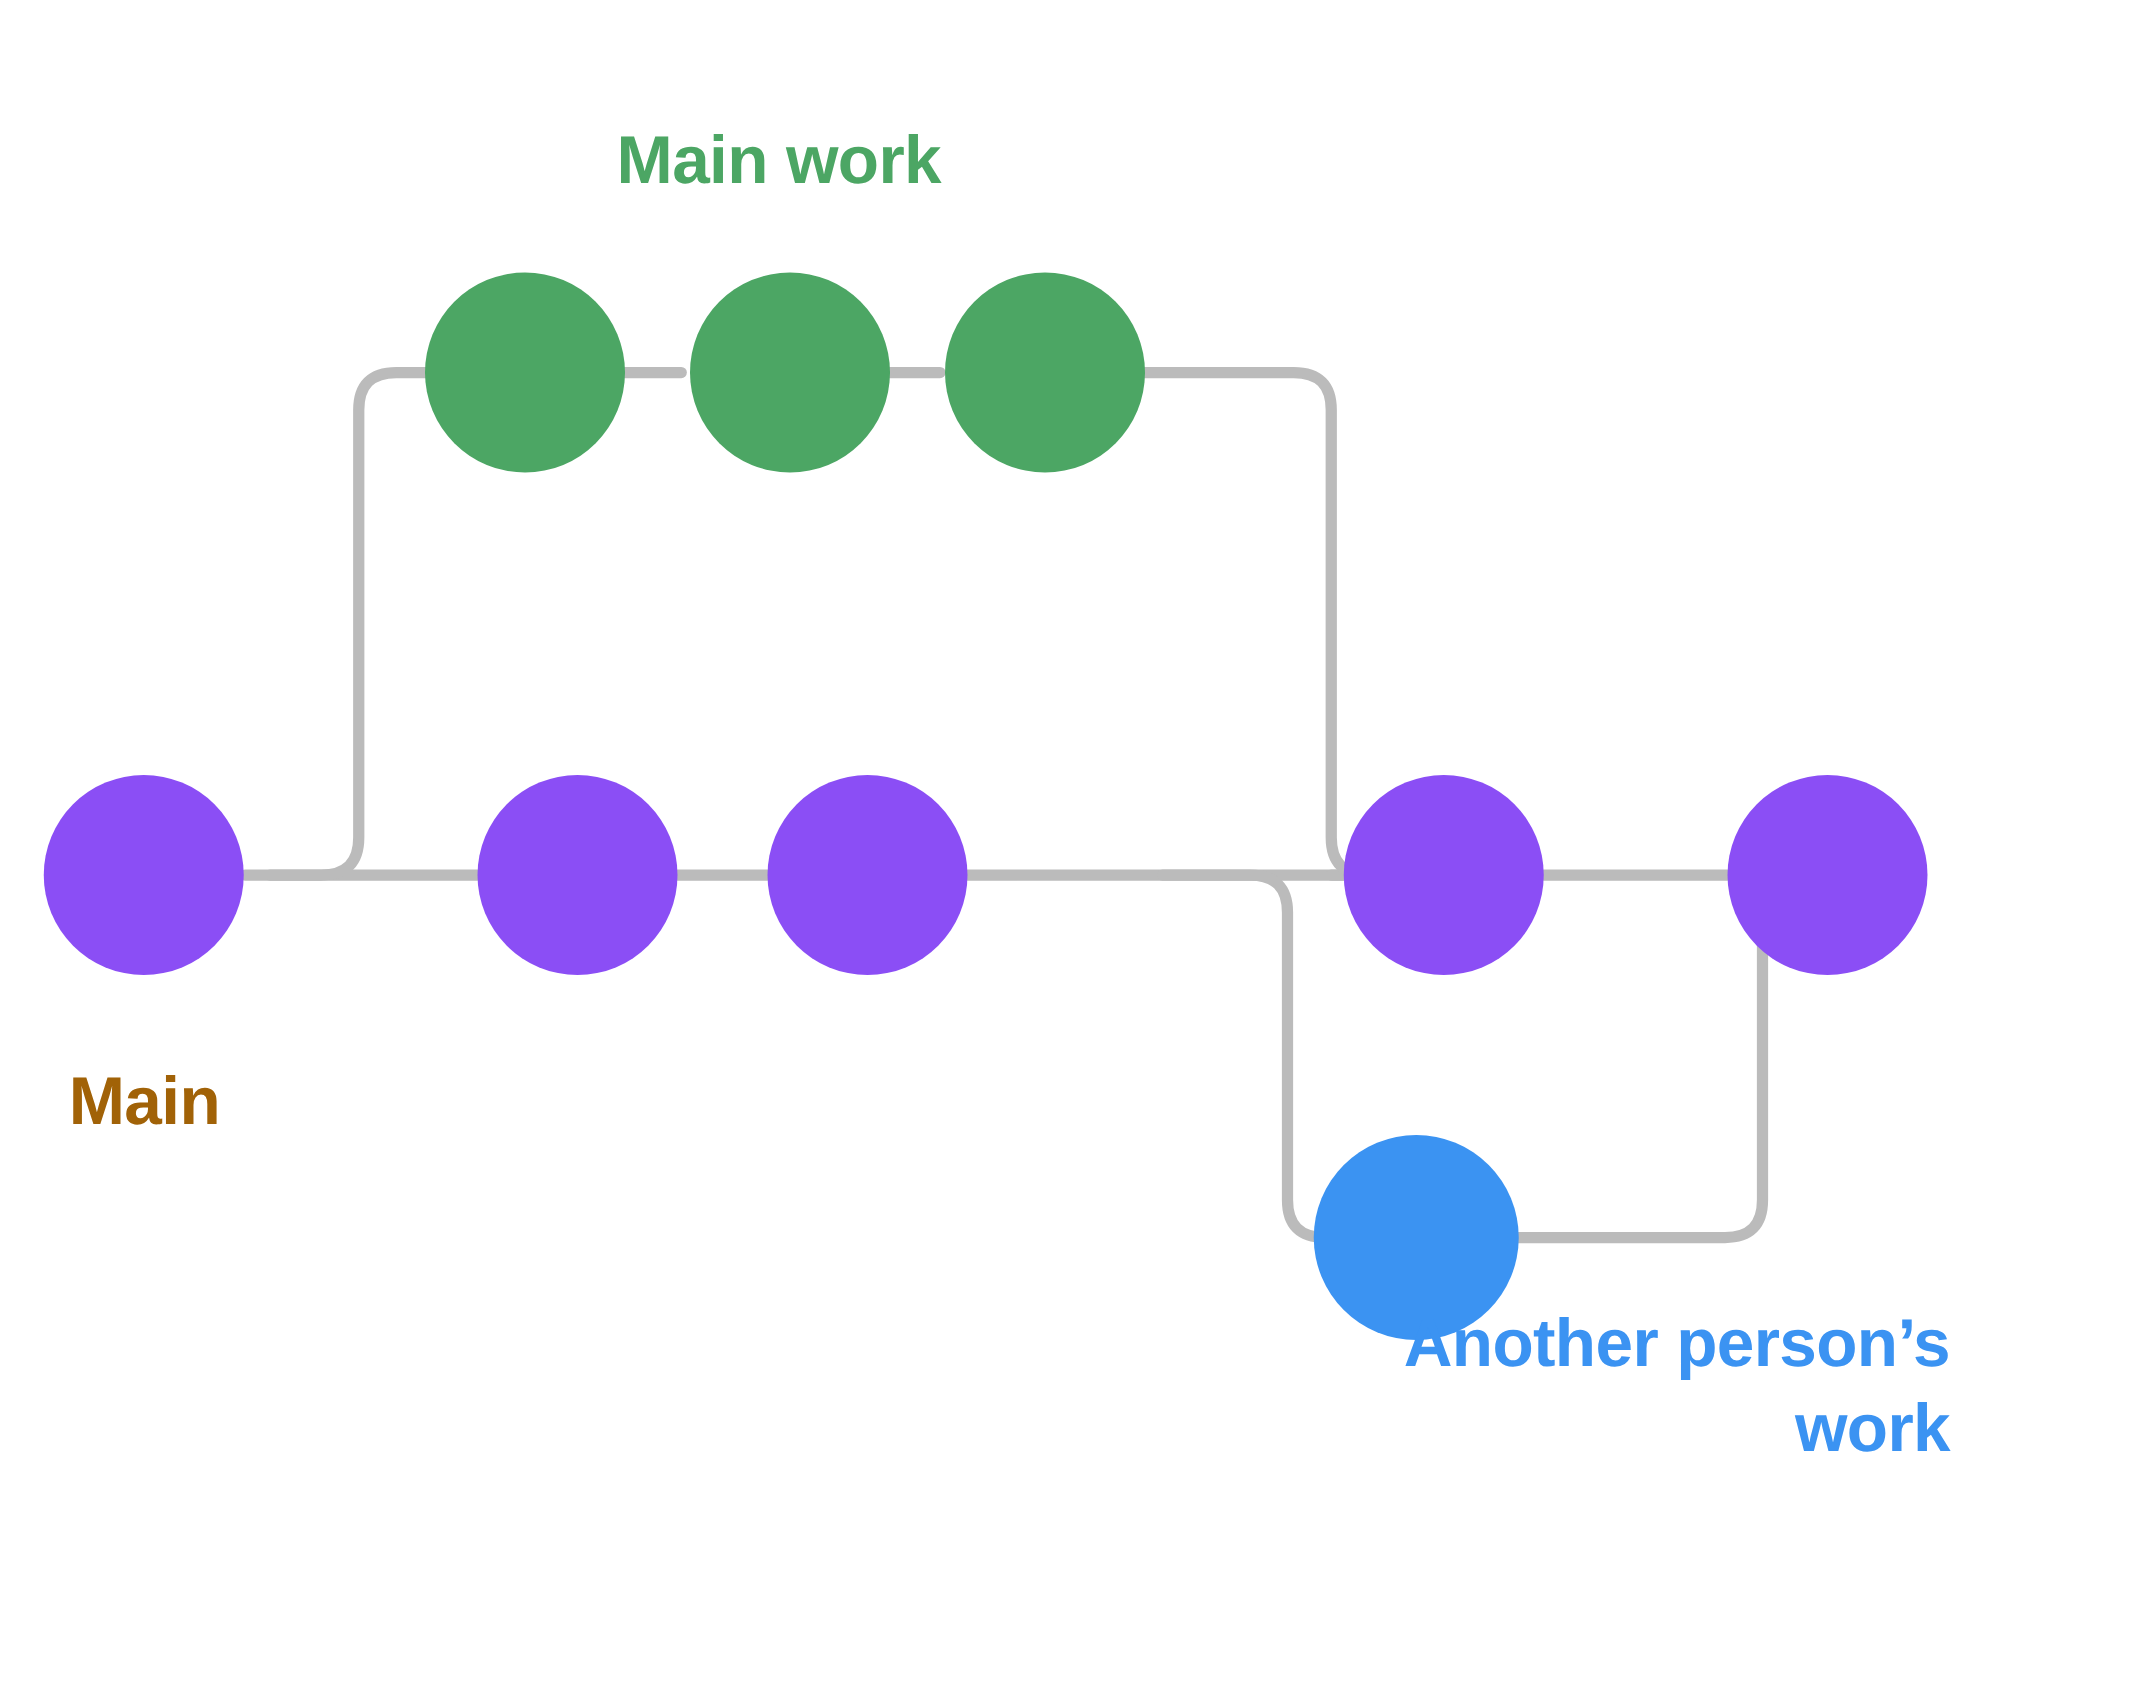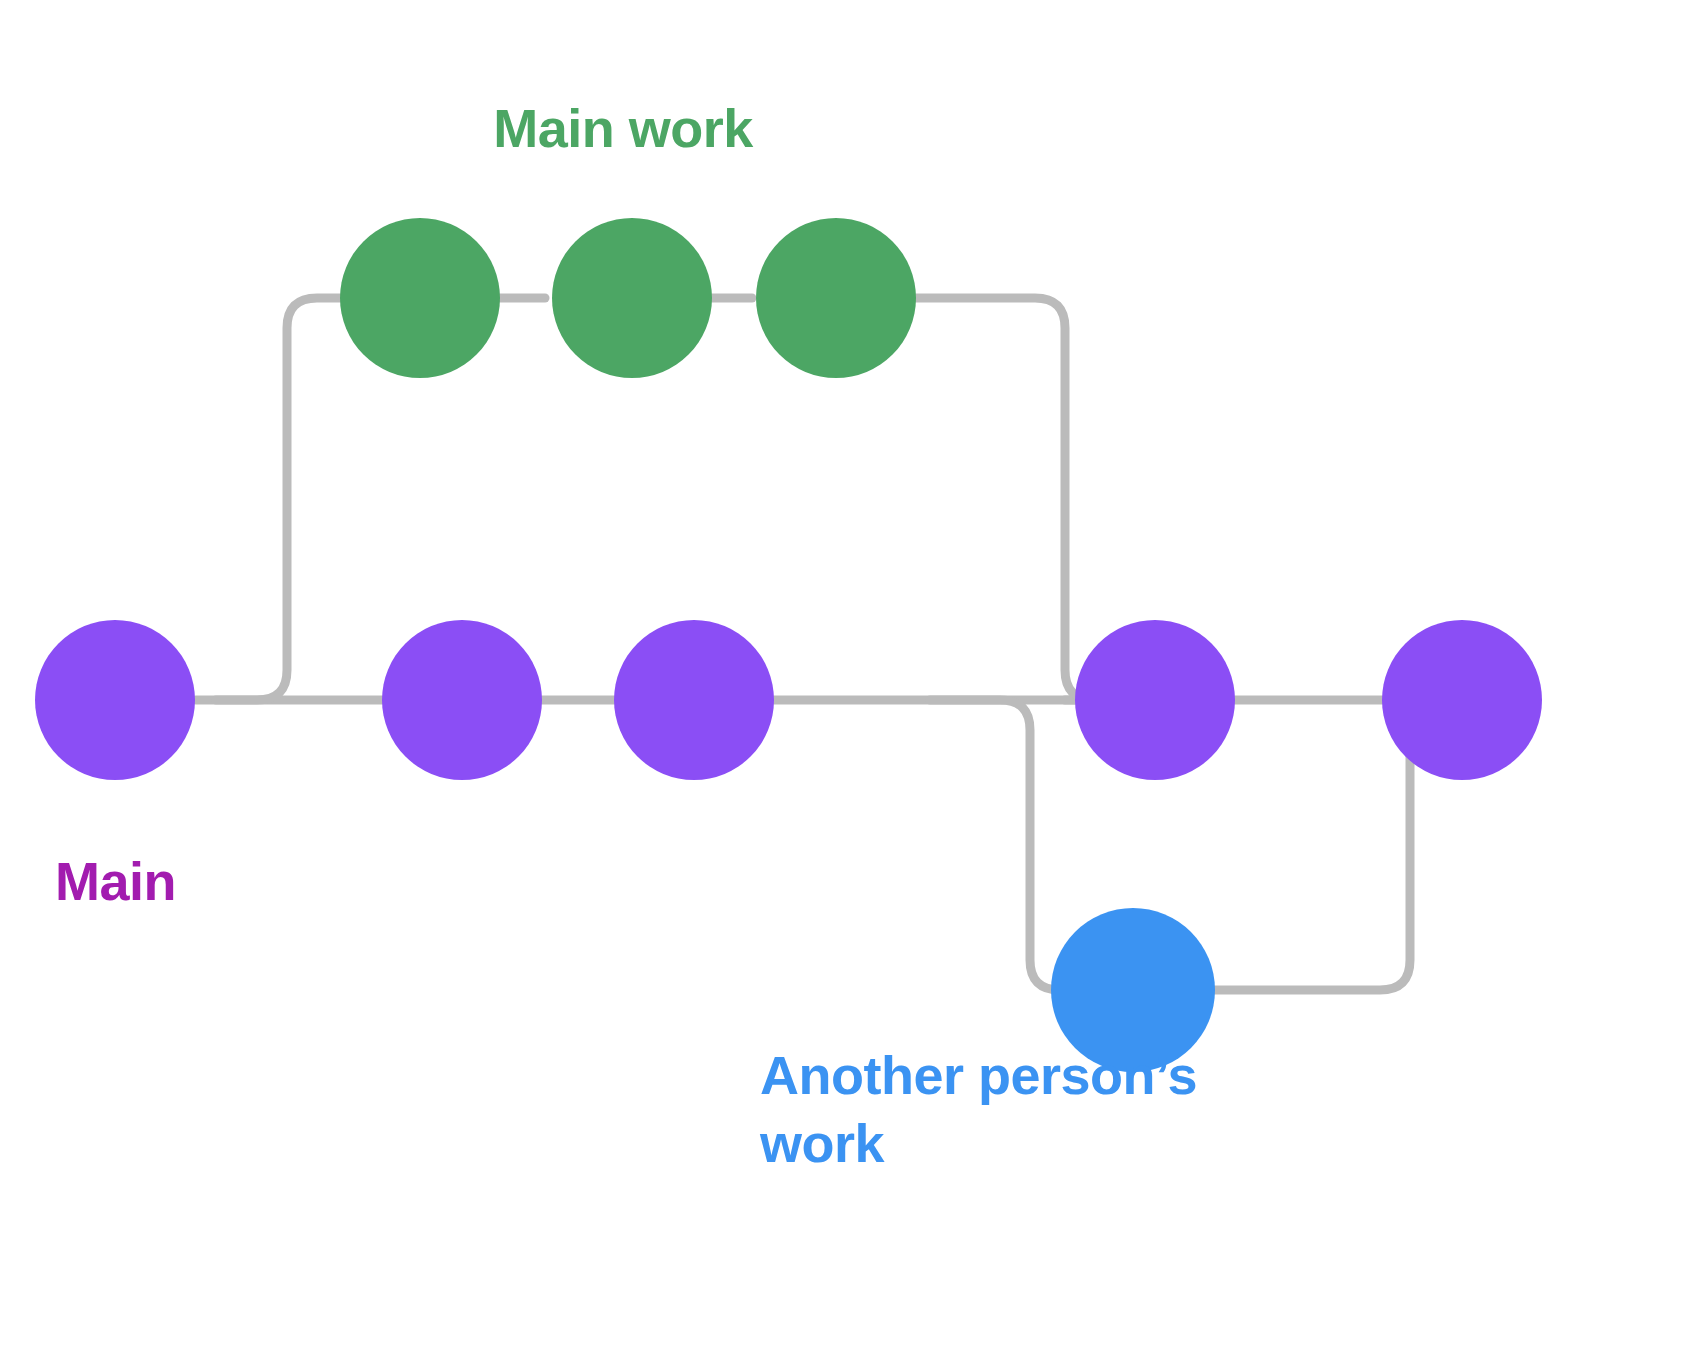--- a/index.html
+++ b/index.html
@@ -42,21 +42,21 @@
   #label-main {
     left: 55px;
     top: 848px;
     font-size: 54px;
     letter-spacing: -0.5px;
   }
   #label-another-person {
     left: 760px;
     top: 1042px;
     width: 800px;
-    text-align: left;
+    text-align: right;
     font-size: 54px;
     letter-spacing: -0.5px;
   }
 </style>
 </head>
 <body>
 
 <div id="diagram-root">
 
   <svg id="git-graph-svg" viewBox="0 0 1706 1352" xmlns="http://www.w3.org/2000/svg">
@@ -99,18 +99,18 @@
       <circle cx="836" cy="298" r="80" fill="#4CA664"></circle>
     </g>
 
     <g>
       <circle cx="1133" cy="990" r="82" fill="#3B93F2"></circle>
     </g>
   </svg>
 
   <div class="graph-label" id="label-your-work" style="color:#4CA664;">Main work</div>
 
-  <div class="graph-label" id="label-main" style="color:#a21caf;">Main</div>
+  <div class="graph-label" id="label-main" style="color:#a16207;">Main</div>
 
   <div class="graph-label" id="label-another-person" style="color:#3B93F2;">Another person’s
 work</div>
 
 </div>
 
 </body></html>

